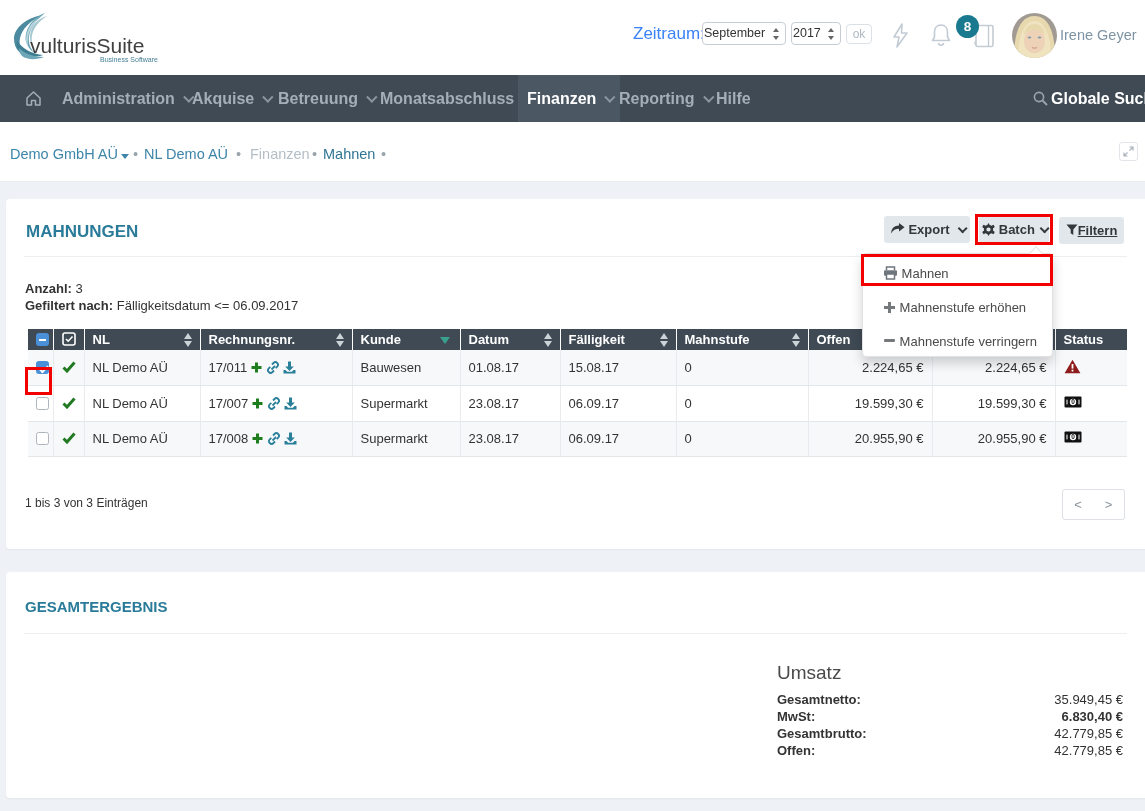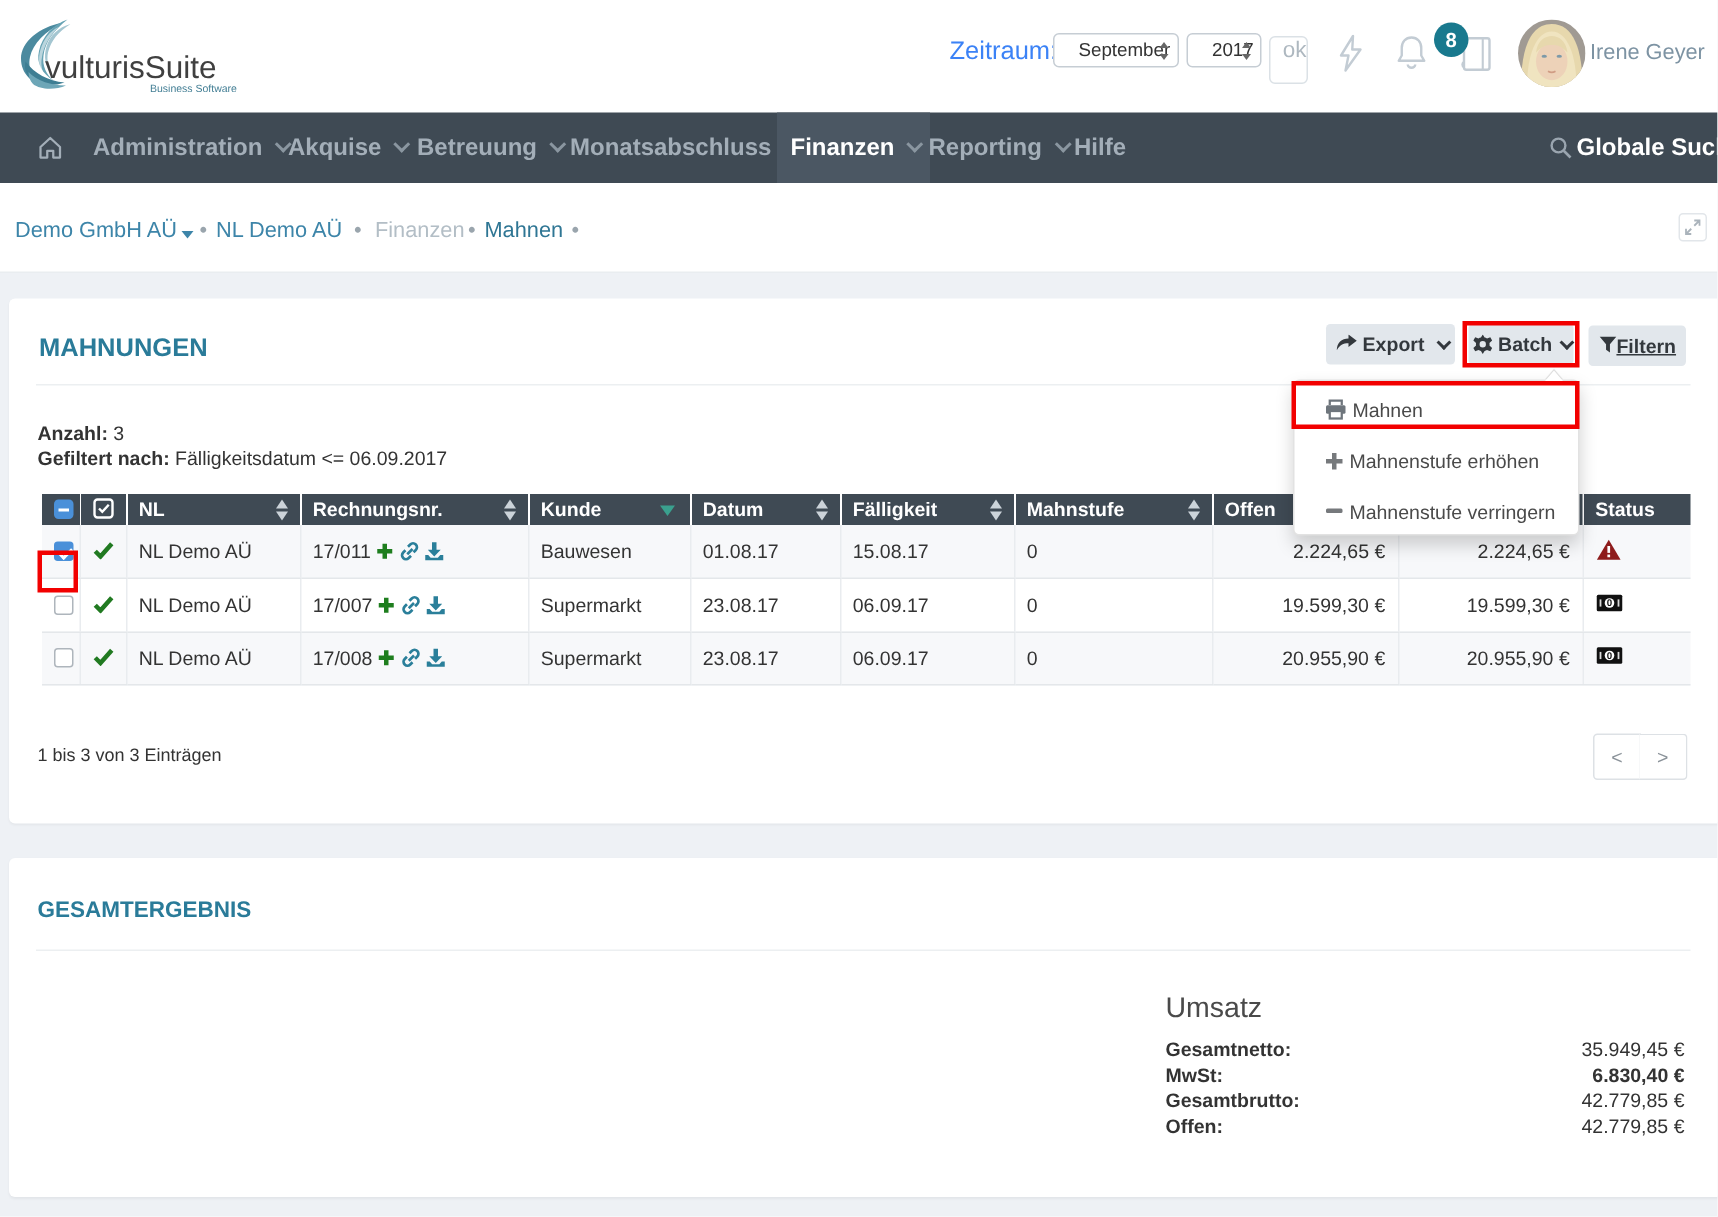--- a/index.html
+++ b/index.html
@@ -4,21 +4,21 @@
 <title>Mahnungen</title>
 <style>
   * { margin:0; padding:0; box-sizing:border-box; }
   html,body { width:1145px; height:811px; overflow:hidden; }
   body { font-family:"Liberation Sans", sans-serif; background:#ffffff; position:relative; }
   .abs { position:absolute; }
 
   
   #topbar { position:absolute; left:0; top:0; width:1145px; height:75px; background:#fff; }
 
-  .sel { height:23px; border:1px solid #c6cdd4; border-radius:4px; background:#fff; font-size:12.5px; color:#333; line-height:21px; padding-left:16px; }
+  .sel { height:23px; border:1px solid #c6cdd4; border-radius:4px; background:#fff; font-size:12.5px; color:#333; line-height:21px; padding-left:1px; }
   .selarr { position:absolute; right:5px; top:4px; width:7px; height:14px; }
   .selarr .su, .selarr .sd { position:absolute; left:0; width:0; height:0; border-left:3.5px solid transparent; border-right:3.5px solid transparent; }
   .selarr .su { top:1px; border-bottom:4.5px solid #666; }
   .selarr .sd { bottom:1px; border-top:4.5px solid #666; }
 
   
   #nav { position:absolute; left:0; top:75px; width:1145px; height:47px; background:#3f4a54; }
   .navitem { position:absolute; top:0; height:47px; line-height:47px; color:#a3aeb8; font-size:16px; font-weight:bold; white-space:nowrap; }
   .navcaret { display:inline-block; margin-left:7px; width:8px; height:8px; border-right:2px solid #8a96a0; border-bottom:2px solid #8a96a0; transform:rotate(45deg) translateY(-4px); }
 
@@ -86,21 +86,21 @@
 
   <div class="abs" style="left:633px; top:24px; font-size:17px; color:#3b82f6;">Zeitraum:</div>
   <div class="abs sel" style="left:702px; top:22px; width:84px;">September<span class="selarr">
         <i class="su"></i>
         <i class="sd"></i>
       </span></div>
   <div class="abs sel" style="left:791px; top:22px; width:50px;">2017<span class="selarr">
         <i class="su"></i>
         <i class="sd"></i>
       </span></div>
-  <div class="abs" style="left:846px; top:24px; width:26px; height:32px; border:1px solid #dbe1e6; border-radius:4px; color:#aeb8c0; font-size:15px; text-align:right; line-height:18px;">ok</div>
+  <div class="abs" style="left:846px; top:24px; width:26px; height:20px; border:1px solid #dbe1e6; border-radius:4px; color:#aeb8c0; font-size:12px; text-align:center; line-height:18px;">ok</div>
 
   <svg class="abs" style="left:891px; top:23px;" width="19" height="25" viewBox="0 0 19 25">
     <path d="M11,1 L3,14 L8,14 L6,24 L16,10 L10.5,10 Z" fill="none" stroke="#c3ccd4" stroke-width="1.6" stroke-linejoin="round"></path>
   </svg>
   <svg class="abs" style="left:930px; top:23px;" width="22" height="25" viewBox="0 0 22 25">
     <path d="M11,2 C7,2 4.5,5 4.5,9 L4.5,14 L2.5,17.5 L19.5,17.5 L17.5,14 L17.5,9 C17.5,5 15,2 11,2 Z" fill="none" stroke="#c3ccd4" stroke-width="1.6" stroke-linejoin="round"></path>
     <path d="M8.5,20 a2.5,2.2 0 0 0 5,0" fill="none" stroke="#c3ccd4" stroke-width="1.6"></path>
   </svg>
   <svg class="abs" style="left:973px; top:24px;" width="24" height="26" viewBox="0 0 24 26">
     <rect x="3" y="1.5" width="17" height="21" rx="1.5" fill="none" stroke="#c3ccd4" stroke-width="1.6"></rect>

